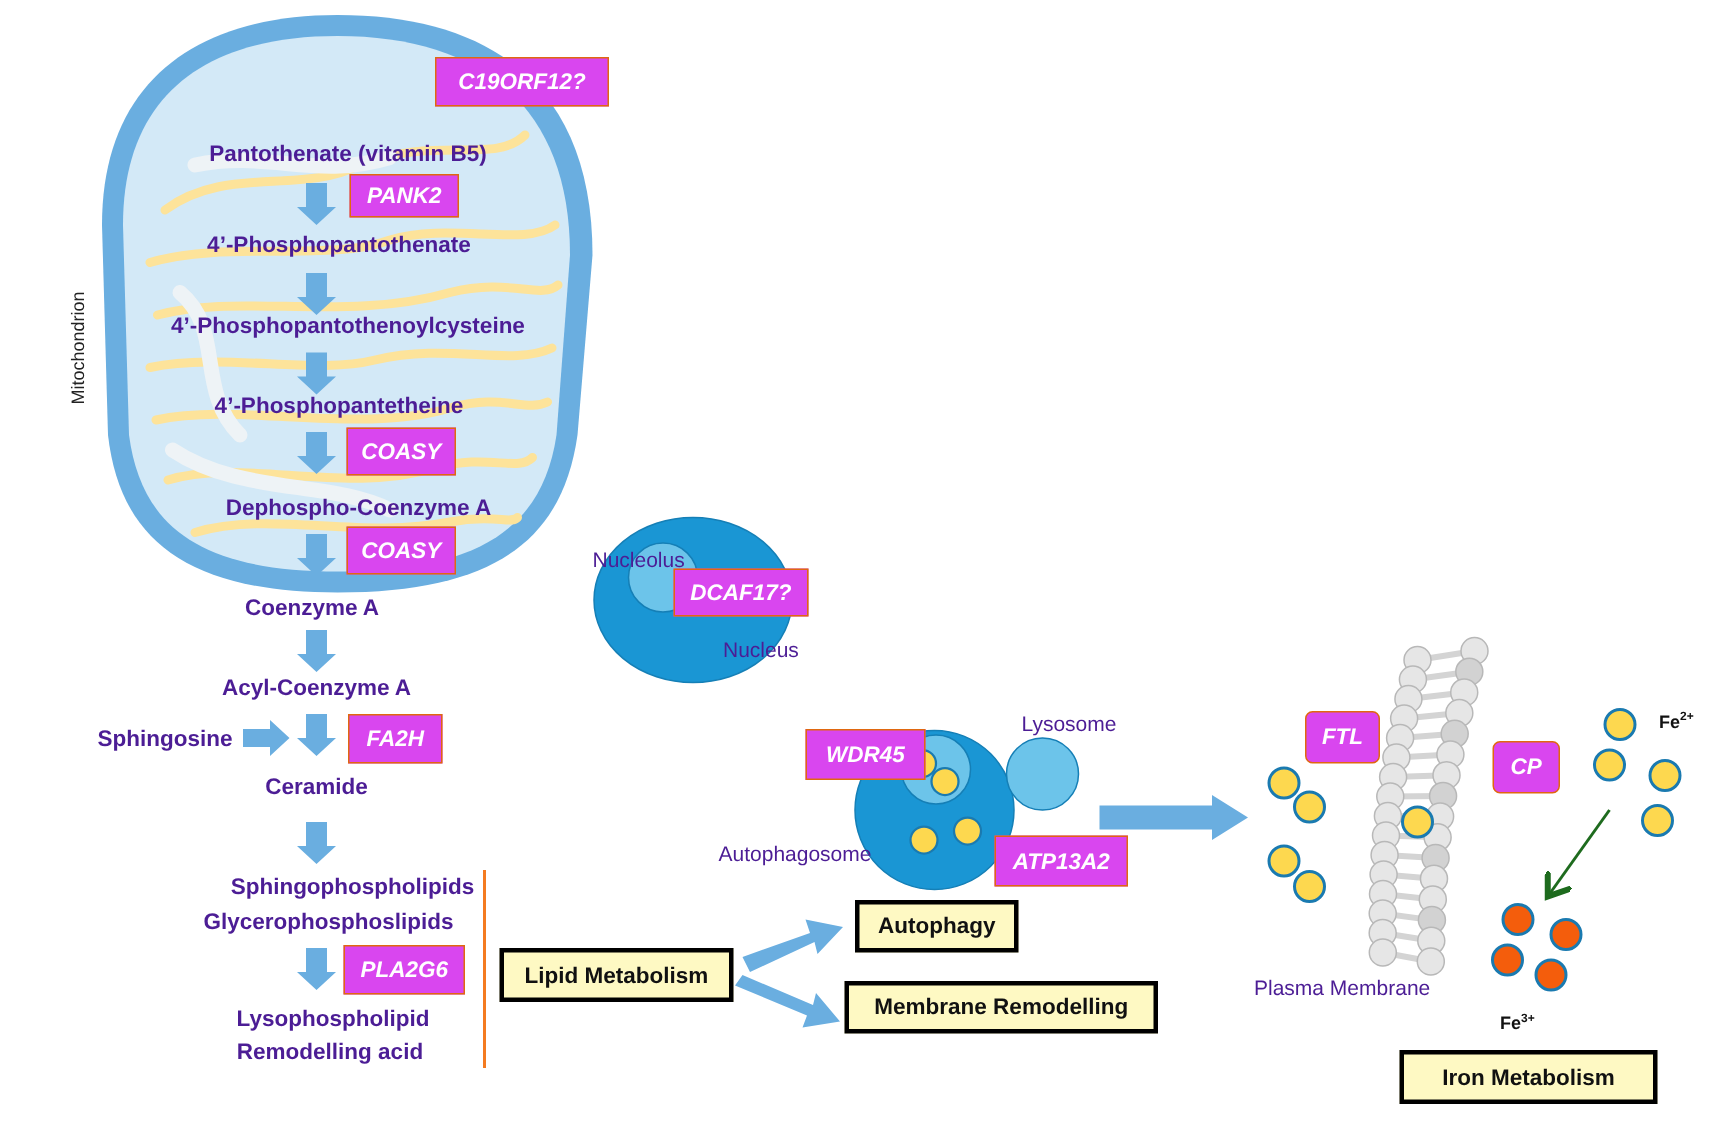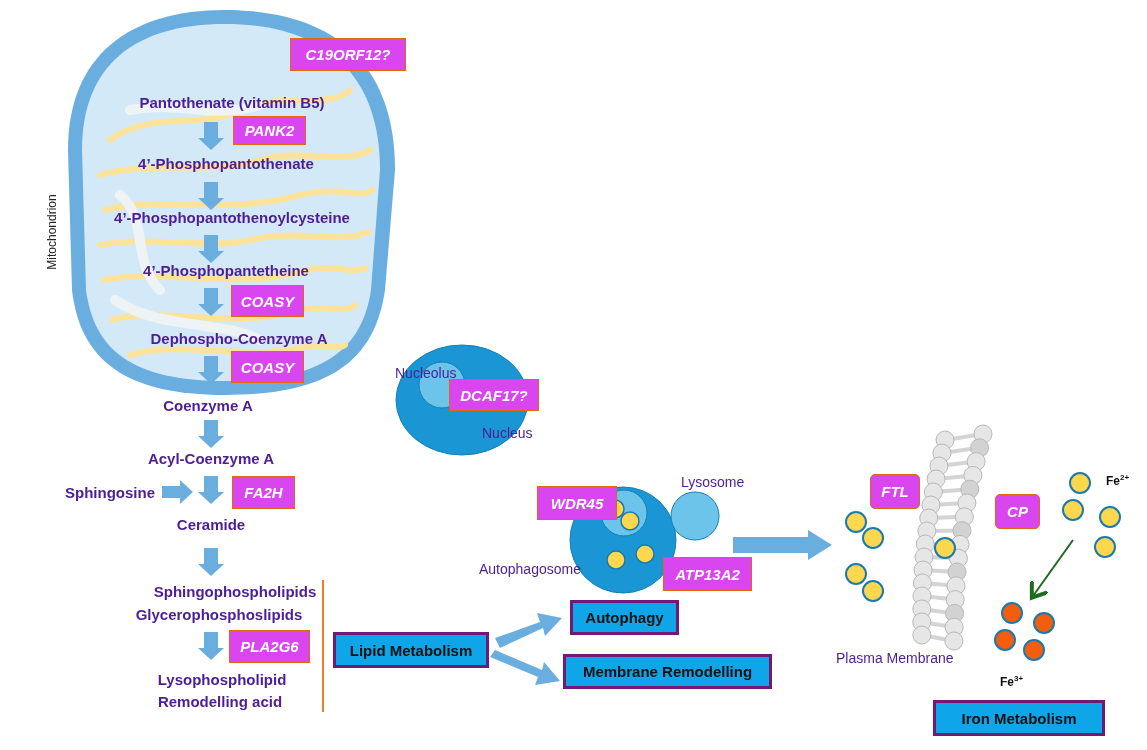--- a/index.html
+++ b/index.html
@@ -5,21 +5,21 @@
   html, body { margin: 0; padding: 0; background: #ffffff; }
   body { width: 1147px; height: 750px; position: relative; overflow: hidden; font-family: "Liberation Sans", sans-serif; }
   #canvas { position: absolute; left: 0; top: 0; width: 1147px; height: 750px; }
   .lbl { position: absolute; font-family: "Liberation Sans", sans-serif; font-weight: bold; color: #4c1d95; font-size: 15px; white-space: nowrap; }
   .lbl.c { transform: translateX(-50%); text-align: center; }
   .thin { font-weight: normal; font-size: 14px; }
   .gene { position: absolute; background: #d946ef; color: #ffffff; font-style: italic; font-weight: bold; font-size: 15px;
           font-family: "Liberation Sans", sans-serif; display: flex; align-items: center; justify-content: center;
           border: 1px solid #e06810; box-sizing: border-box; }
   .gene.rounded { border-radius: 5px; }
-  .outbox { position: absolute; background: #0ea5e9; border: 3px solid #701a75; box-sizing: border-box; font-weight: bold;
+  .outbox { position: absolute; background: #fef9c3; border: 3px solid #000000; box-sizing: border-box; font-weight: bold;
             font-size: 15px; color: #111; display: flex; align-items: center; justify-content: center; font-family: "Liberation Sans", sans-serif; }
   .vtext { position: absolute; left: 52px; top: 232px; transform: translate(-50%,-50%) rotate(-90deg); font-size: 12px; color: #222; font-family: "Liberation Sans", sans-serif; white-space: nowrap; }
   sup { font-size: 8px; }
   .ion { position:absolute; font-size: 12px; font-weight: bold; color:#111; font-family: "Liberation Sans", sans-serif; }
 </style>
 </head>
 <body>
 
 <svg id="canvas" width="1147" height="750" viewBox="0 0 1147 750">
   <defs>

